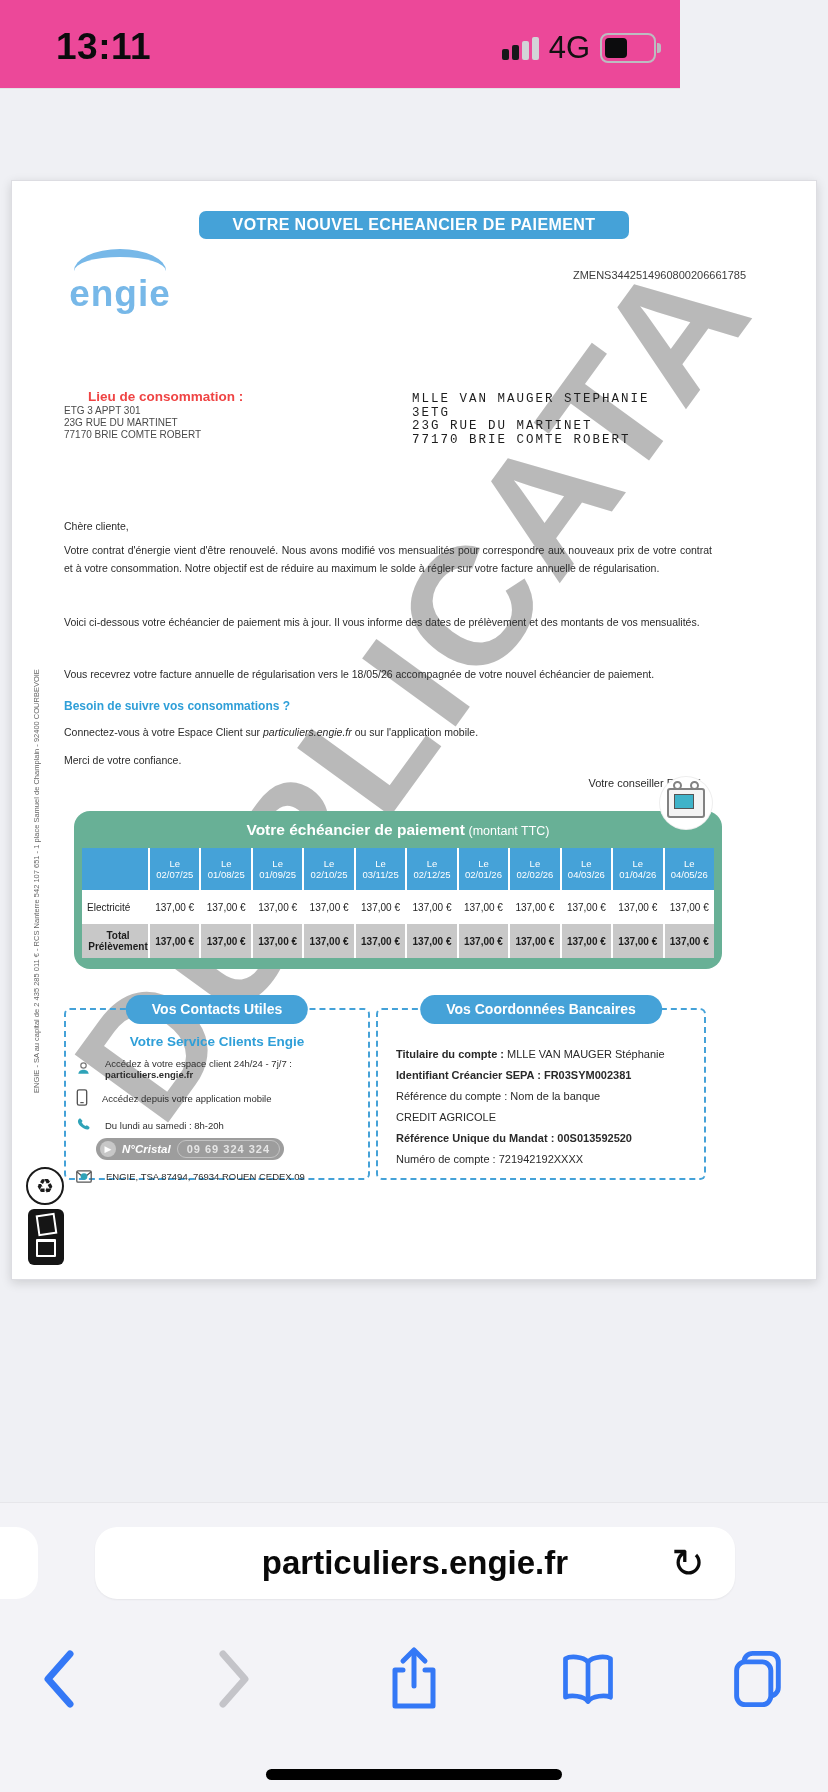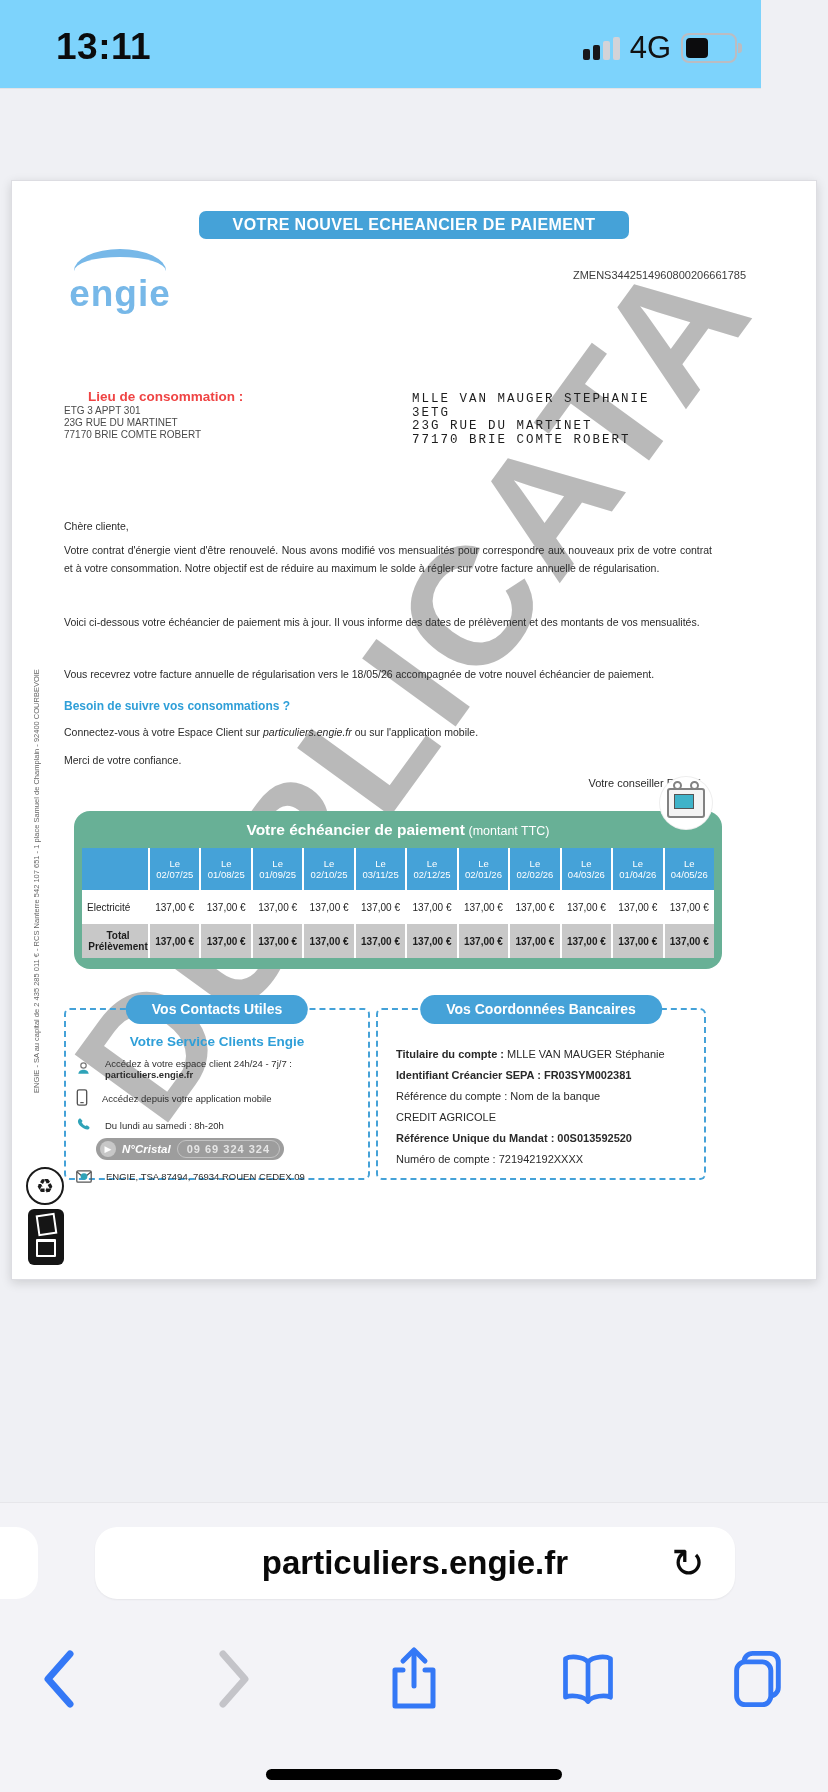--- a/index.html
+++ b/index.html
@@ -1,19 +1,19 @@
 <!DOCTYPE html>
 <html><head>
 <meta charset="utf-8">
 <style>
   html,body{margin:0;padding:0;background:#888;}
   .screen{position:relative;width:828px;height:1792px;background:#eff0f4;overflow:hidden;
     font-family:"Liberation Sans",sans-serif;}
   
-  .status-bar{position:absolute;top:0;left:0;width:761px;height:88px;background:#7dd3fc;
+  .status-bar{position:absolute;top:0;left:0;width:680px;height:88px;background:#ec4899;
     border-bottom:1px solid #e3e3e7;}
   .sb-time{position:absolute;left:56px;top:26px;font-size:37px;font-weight:bold;color:#0b0b0c;letter-spacing:.5px;}
   .sb-right{position:absolute;right:24px;top:30px;display:flex;align-items:center;gap:10px;}
   .sig{display:flex;align-items:flex-end;gap:3px;height:24px;}
   .sig i{display:block;width:7px;border-radius:2px;background:#d3d3d8;}
   .sig i.on{background:#17171a;}
   .sb-net{font-size:31px;color:#111;font-weight:500;}
   .batt{position:relative;width:52px;height:26px;border:2px solid #bcbcc1;border-radius:8px;}
   .batt .fill{position:absolute;left:3px;top:3px;bottom:3px;width:42%;background:#0c0c0d;border-radius:4px;}
   .batt .cap{position:absolute;right:-7px;top:8px;width:4px;height:10px;background:#bcbcc1;border-radius:0 3px 3px 0;}

